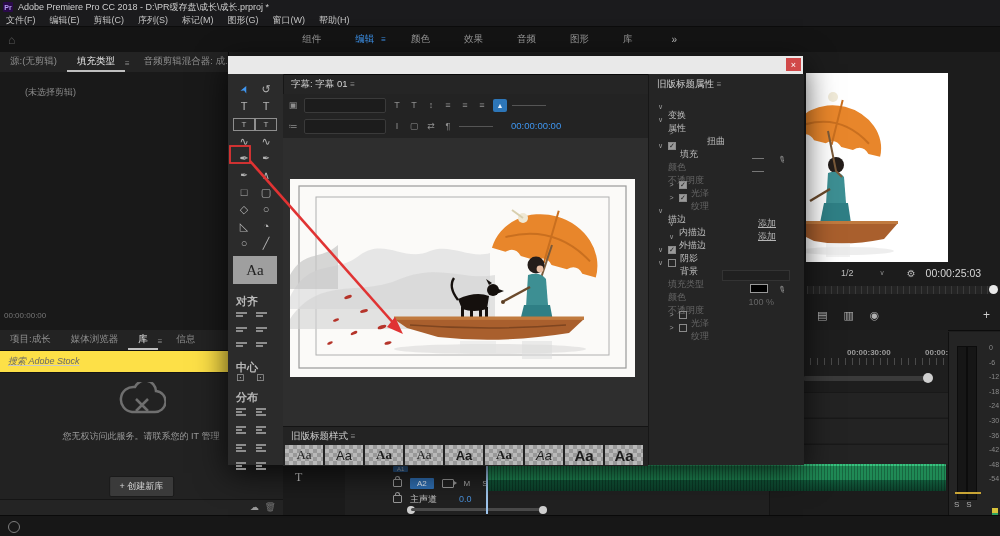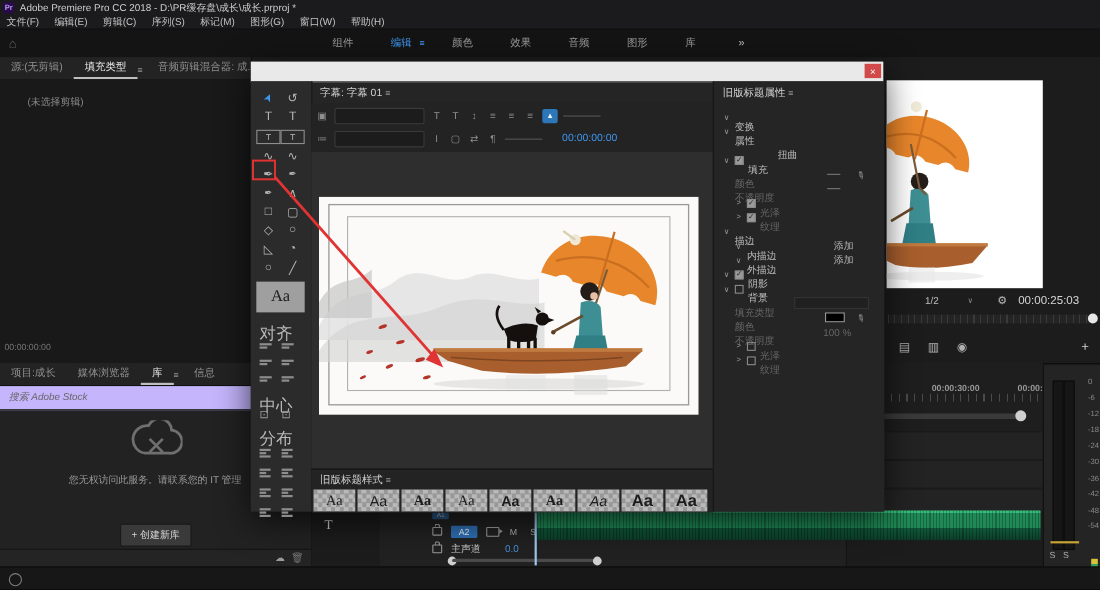--- a/index.html
+++ b/index.html
@@ -22,37 +22,37 @@
   
   .ptabs{display:flex;align-items:flex-end;height:20px;background:#232323;border-bottom:1px solid #111;}
   .ptab{padding:0 10px 4px 10px;color:#8f8f8f;white-space:nowrap;font-size:9.5px;}
   .ptab.active{color:#e8e8e8;border-bottom:2px solid #bfbfbf;padding-bottom:2px;}
   .pmenu{color:#8f8f8f;margin:0 4px 4px 0;font-size:8px;}
   .dim{color:#6e6e6e;}
   
   .srcpanel{left:0;top:52px;width:228px;height:278px;background:#1e1e1e;border-right:1px solid #0c0c0c;}
   .srcbody{position:absolute;left:0;top:20px;right:0;bottom:0;background:#191919;}
   .projpanel{left:0;top:330px;width:283px;height:185px;background:#222;border-right:1px solid #0c0c0c;}
-  .searchbox{position:absolute;left:0;top:21px;width:283px;height:22px;background:#c4b5fd;border-bottom:1px solid #161616;display:flex;align-items:center;padding-left:8px;box-sizing:border-box;}
+  .searchbox{position:absolute;left:0;top:21px;width:283px;height:22px;background:#fde047;border-bottom:1px solid #161616;display:flex;align-items:center;padding-left:8px;box-sizing:border-box;text-decoration:underline;}
   .searchbox span{font-style:italic;color:#676767;}
   .offmsg{position:absolute;left:16px;top:100px;width:250px;text-align:center;color:#9a9a9a;line-height:12px;}
   .newlib{position:absolute;left:50%;top:146px;transform:translateX(-50%);background:#3a3a3a;border:1px solid #1a1a1a;color:#d6d6d6;padding:3px 10px;border-radius:2px;white-space:nowrap;}
   .projfoot{position:absolute;left:0;bottom:0;width:283px;height:15px;background:#242424;border-top:1px solid #151515;}
   
   .dialog{left:228px;top:56px;width:575px;height:409px;background:#252525;box-shadow:0 8px 30px rgba(0,0,0,.75);}
   .dtitle{position:absolute;left:0;top:0;width:575px;height:18px;background:#e9e9e9;border-bottom:1px solid #090909;}
   .dclose{position:absolute;right:2px;top:2px;width:15px;height:13px;background:#d14949;color:#fff;font-size:9px;display:flex;align-items:center;justify-content:center;}
   .toolcol{position:absolute;left:0;top:18px;width:55px;height:391px;background:#2b2b2b;border-right:1px solid #171717;}
   .tgrid{position:absolute;left:5px;top:8px;width:46px;display:grid;grid-template-columns:22px 22px;row-gap:3px;}
   .tool{height:14px;display:flex;align-items:center;justify-content:center;color:#b4b4b4;font-size:11px;}
   .tool.sel{color:#3f96f0;transform:rotate(-65deg);font-size:10px;}
   .tool.boxed{border:1px solid #8e8e8e;font-size:8px;height:11px;margin-top:2px;}
   .tool.small{font-size:9px;}
   .aapre{position:absolute;left:5px;top:182px;width:44px;height:28px;background:#9f9f9f;color:#222;font-size:15px;font-family:"Liberation Serif","DejaVu Serif",serif;display:flex;align-items:center;justify-content:center;}
-  .sect{position:absolute;left:8px;color:#b9b9b9;font-size:15px;}
+  .sect{position:absolute;left:8px;color:#b9b9b9;font-size:11px;font-weight:bold;}
   .igrid{position:absolute;left:8px;display:grid;grid-template-columns:20px 20px;row-gap:4px;}
   .bgrp{display:inline-flex;flex-direction:column;gap:1px;width:12px;}
   .bgrp i{height:2px;background:#8d8d8d;display:block;}
   .cico{color:#9a9a9a;font-size:10px;}
   .centercol{position:absolute;left:55px;top:18px;width:365px;height:391px;}
   .dheader{position:absolute;left:8px;top:4px;color:#d2d2d2;font-size:9.5px;}
   .dtoolbar{position:absolute;left:0;top:20px;width:365px;height:44px;background:#232323;border-bottom:1px solid #161616;}
   .trow{position:absolute;left:4px;display:flex;align-items:center;gap:5px;height:20px;}
   .tbtn{min-width:12px;height:13px;display:flex;align-items:center;justify-content:center;color:#8f8f8f;font-size:9px;}
   .tbtn.bluebg{background:#2d76b8;color:#eaf4ff;width:14px;border-radius:2px;font-size:7px;}
@@ -67,21 +67,21 @@
       background:repeating-conic-gradient(#b9b9b9 0 25%,#989898 0 50%) 0 0/8px 8px;}
   .sw.serif{font-family:"Liberation Serif","DejaVu Serif",serif;}
   .sw.b{font-weight:bold;} .sw.i{font-style:italic;} .sw.big{font-size:15px;}
   .propcol{position:absolute;left:420px;top:18px;width:155px;height:391px;background:#252525;border-left:1px solid #171717;}
   .prow{position:relative;height:13px;display:flex;align-items:center;gap:4px;padding-left:8px;}
   .prow .chev{width:7px;color:#9a9a9a;font-size:7px;text-align:center;}
   .prow .cb{width:8px;height:8px;border:1px solid #8a8a8a;box-sizing:border-box;font-size:7px;line-height:6px;color:#222;text-align:center;}
   .prow .cb.on{background:#9a9a9a;}
   .prow .lab{font-size:9px;color:#bdbdbd;margin-top:18px;}
   .prow .lab.dim{color:#666;}
-  .prow .act{position:absolute;right:28px;color:#b5b5b5;}
+  .prow .act{position:absolute;right:28px;color:#b5b5b5;text-decoration:underline;}
   .prow .val{position:absolute;right:30px;color:#666;}
   .prow .swb{position:absolute;right:36px;width:16px;height:7px;border:1px solid #999;background:#000;}
   .prow .swd{position:absolute;right:40px;width:12px;height:1px;background:#777;}
   .prow .drop{position:absolute;right:18px;color:#9a9a9a;font-size:9px;transform:rotate(120deg);}
   .prow .wideb{position:absolute;right:14px;width:66px;height:9px;background:#202020;border:1px solid #333;}
   
   .monitor{left:803px;top:52px;width:197px;height:278px;background:#1c1c1c;border-bottom:1px solid #0c0c0c;}
   .monimg{position:absolute;left:3px;top:21px;width:142px;height:189px;background:#fff;}
   .monctl{position:absolute;left:0;top:212px;width:197px;height:18px;display:flex;align-items:center;}
   .monzoom{margin-left:38px;color:#bdbdbd;}

